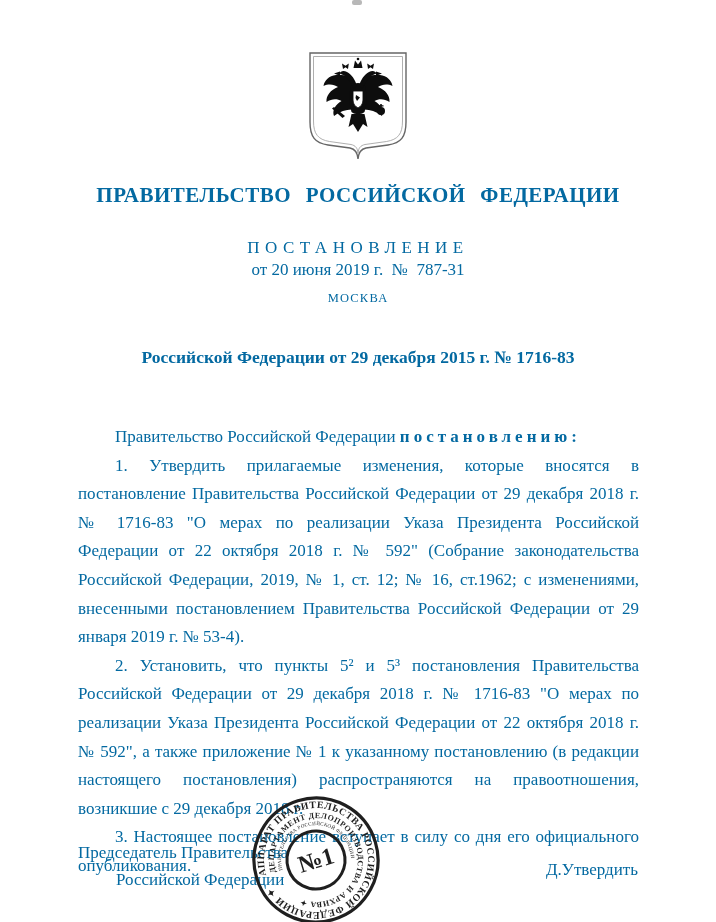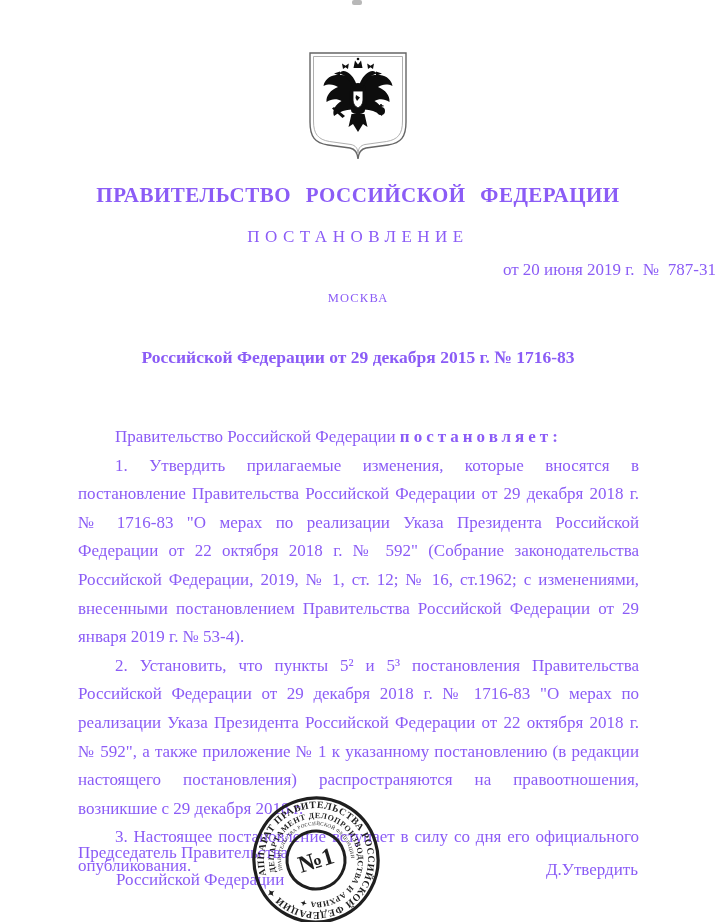--- a/index.html
+++ b/index.html
@@ -3,34 +3,34 @@
 <meta charset="utf-8">
 <style>
   html,body{margin:0;padding:0;background:#e8e8e8;}
   .page{
     position:relative;
     width:716px;height:922px;
     margin:0 auto;
     background:#ffffff;
     overflow:hidden;
     font-family:"Liberation Serif","DejaVu Serif",serif;
-    color:#8b5cf6;
+    color:#0369a1;
   }
   .centered{position:absolute;left:0;width:716px;text-align:center;}
   .scan-artifact{
     position:absolute;left:352px;top:0;width:10px;height:5px;
     background:#9a9a9a;border-radius:2px;opacity:.7;
   }
   .coat{position:absolute;left:305px;top:50px;}
   .gov-name{
     top:183px;font-size:21px;font-weight:bold;
     word-spacing:9px;letter-spacing:.5px;
   }
-  .doc-type{top:227px;font-size:17px;letter-spacing:5.5px;text-align:center;}
-  .date-line{top:260px;font-size:17px;white-space:pre;text-align:right;}
+  .doc-type{top:238px;font-size:17px;letter-spacing:5.5px;text-align:center;}
+  .date-line{top:260px;font-size:17px;white-space:pre;}
   .city{top:291px;font-size:12.5px;letter-spacing:1.2px;}
   .doc-title{top:344px;font-size:17.5px;font-weight:bold;line-height:27px;}
   .body-text{
     position:absolute;left:78px;top:423px;width:561px;
     font-size:17px;line-height:28.6px;text-align:justify;
   }
   .body-text p{margin:0;text-indent:37px;}
   .decree-verb{font-weight:bold;letter-spacing:4px;}
   .signature{position:absolute;left:78px;top:843px;width:560px;height:60px;}
   .pos1{position:absolute;left:0;top:0;font-size:17px;}
@@ -78,21 +78,21 @@
 
   <div class="centered date-line">от 20 июня 2019 г.  №  787-31</div>
 
   <div class="centered city">МОСКВА</div>
 
   <div class="centered doc-title">
     <div>Российской Федерации от 29 декабря 2015 г. № 1716-83</div>
   </div>
 
   <div class="body-text">
-    <p><span>Правительство Российской Федерации </span><span class="decree-verb">постановляет:</span></p>
+    <p><span>Правительство Российской Федерации </span><span class="decree-verb">постановлению:</span></p>
     <p>1. Утвердить прилагаемые изменения, которые вносятся в постановление Правительства Российской Федерации от 29 декабря 2018 г. № 1716-83 "О мерах по реализации Указа Президента Российской Федерации от 22 октября 2018 г. № 592" (Собрание законодательства Российской Федерации, 2019, № 1, ст. 12; № 16, ст.1962; с изменениями, внесенными постановлением Правительства Российской Федерации от 29 января 2019 г. № 53-4).</p>
     <p>2. Установить, что пункты 5² и 5³ постановления Правительства Российской Федерации от 29 декабря 2018 г. № 1716-83 "О мерах по реализации Указа Президента Российской Федерации от 22 октября 2018 г. № 592", а также приложение № 1 к указанному постановлению (в редакции настоящего постановления) распространяются на правоотношения, возникшие с 29 декабря 2018 г.</p>
     <p>3. Настоящее постановление вступает в силу со дня его официального опубликования.</p>
   </div>
 
   <div class="signature">
     <div class="pos1">Председатель Правительства</div>
     <div class="pos2">Российской Федерации</div>
     <div class="signer">Д.Утвердить</div>
   </div>

